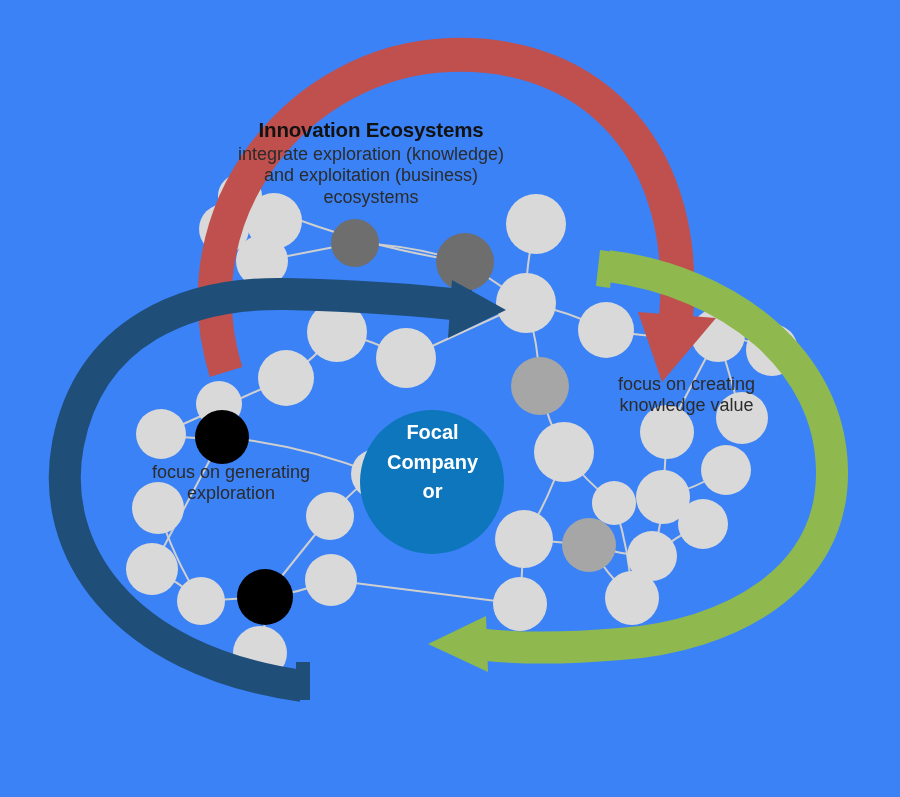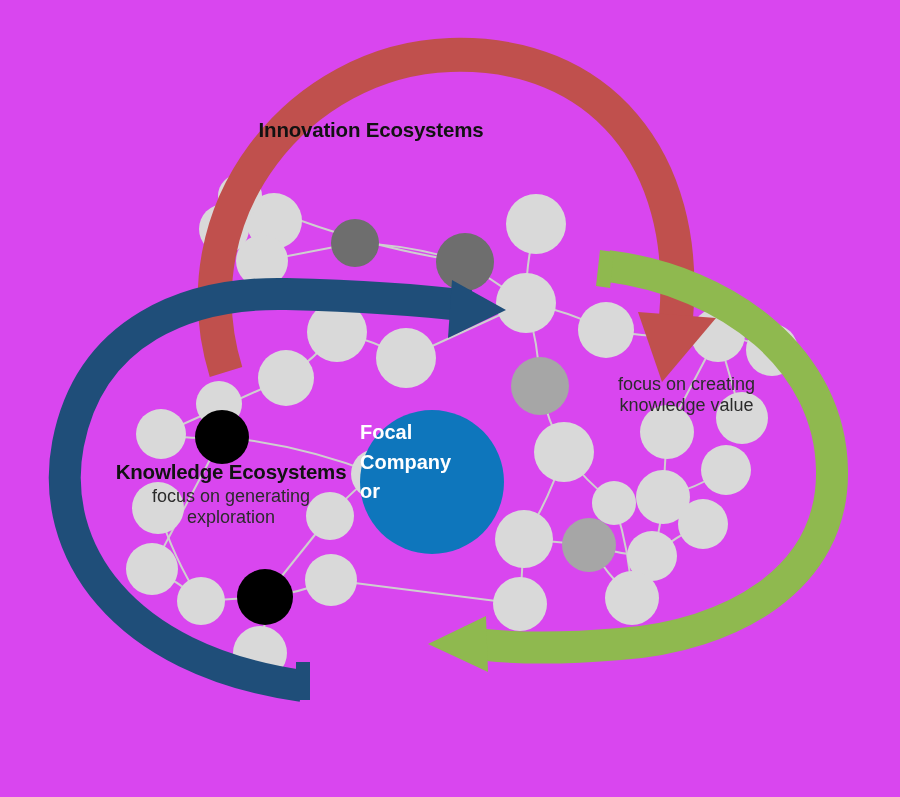--- a/index.html
+++ b/index.html
@@ -47,32 +47,33 @@
 
   #label-innovation { left: 190px; top: 118px; width: 362px; }
   #label-knowledge  { left: 96px;  top: 460px; width: 270px; }
   #label-business   { left: 565px; top: 372px; width: 243px; }
 
   .focal-text {
     position: absolute;
     left: 360px;
     top: 418px;
     width: 145px;
+    text-align: center;
     color: #ffffff;
     font-weight: bold;
     font-size: 20px;
     line-height: 1.48;
     pointer-events: none;
   }
   .focal-text div { white-space: nowrap; }
 </style>
 </head>
 <body>
 
-<div id="canvas" style="background: #d946ef;">
+<div id="canvas" style="background: #3b82f6;">
 
   <svg id="scene" viewBox="0 0 900 797" xmlns="http://www.w3.org/2000/svg">
 
     <g id="edges" fill="none" stroke="#cfcfcf" stroke-width="2">
         <path d="M 240 196 Q 258.8 206.1 274 221"></path>
         <path d="M 224 229 Q 249.0 225.0 274 221"></path>
         <path d="M 274 221 Q 265.2 240.2 262 261"></path>
         <path d="M 224 229 Q 245.2 242.3 262 261"></path>
         <path d="M 262 261 Q 308.5 252.0 355 243"></path>
         <path d="M 240 196 Q 347.9 244.8 465 262"></path>
@@ -170,24 +171,28 @@
           <path d="M 600 250 L 614 252 L 610 288 L 596 286 Z" fill="#8fb94f"></path>
           <path d="M 486 616 L 428 644 L 488 672 Z" fill="#8fb94f"></path>
         </g>
       </g>
 
     <circle id="focal-circle" cx="432" cy="482" r="72" fill="#0e76bc"></circle>
   </svg>
 
   <div class="label-block" id="label-innovation">
     <div class="label-title">Innovation Ecosystems</div>
+    <div class="label-desc">
+      <div>integrate exploration (knowledge)</div>
+      <div>and exploitation (business)</div>
+      <div>ecosystems</div>
+    </div>
   </div>
 
   <div class="label-block" id="label-knowledge">
-    <div class="label-title">Knowledge Ecosystems</div>
     <div class="label-desc">
       <div>focus on generating</div>
       <div>exploration</div>
     </div>
   </div>
 
   <div class="label-block" id="label-business">
     <div class="label-desc">
       <div>focus on creating</div>
       <div>knowledge value</div>

